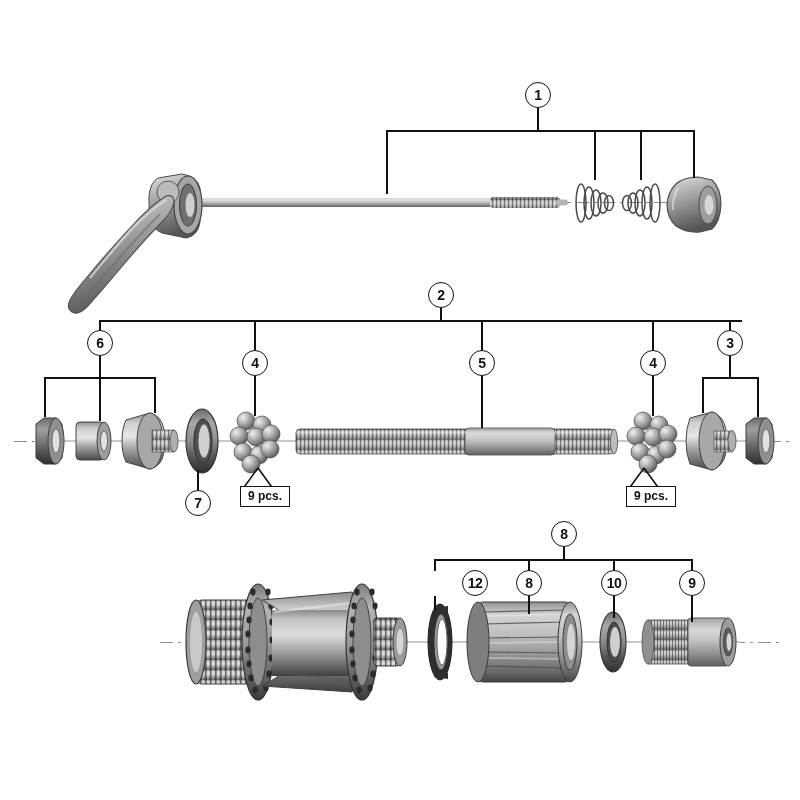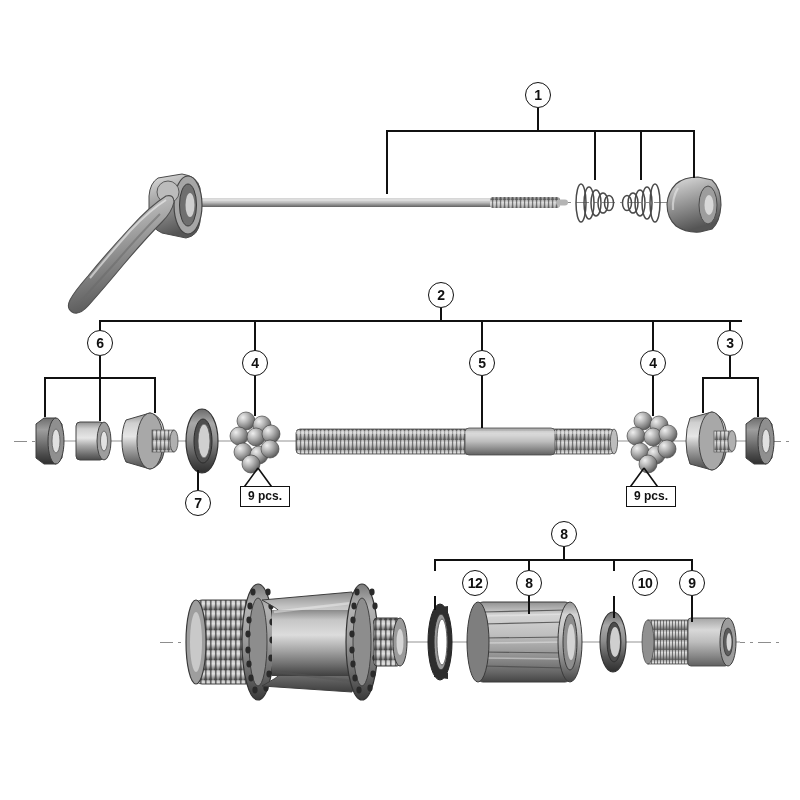--- a/index.html
+++ b/index.html
@@ -400,20 +400,20 @@
   <div class="callout" style="left:525px;top:82px;">1</div>
   <div class="callout" style="left:428px;top:282px;">2</div>
   <div class="callout" style="left:717px;top:330px;">3</div>
   <div class="callout" style="left:242px;top:350px;">4</div>
   <div class="callout" style="left:640px;top:350px;">4</div>
   <div class="callout" style="left:469px;top:350px;">5</div>
   <div class="callout" style="left:87px;top:330px;">6</div>
   <div class="callout" style="left:185px;top:490px;">7</div>
   <div class="callout" style="left:551px;top:521px;">8</div>
   <div class="callout" style="left:679px;top:570px;">9</div>
-  <div class="callout" style="left:632px;top:570px;">10</div>
+  <div class="callout" style="left:601px;top:570px;">10</div>
   <div class="callout" style="left:516px;top:570px;">8</div>
   <div class="callout" style="left:422px;top:570px;margin-left:40px;">12</div>
 
   <div class="pcsbox" style="left:240px;top:486px;">9 pcs.</div>
   <div class="pcsbox" style="left:626px;top:486px;">9 pcs.</div>
 
 </div>
 
 </body></html>

